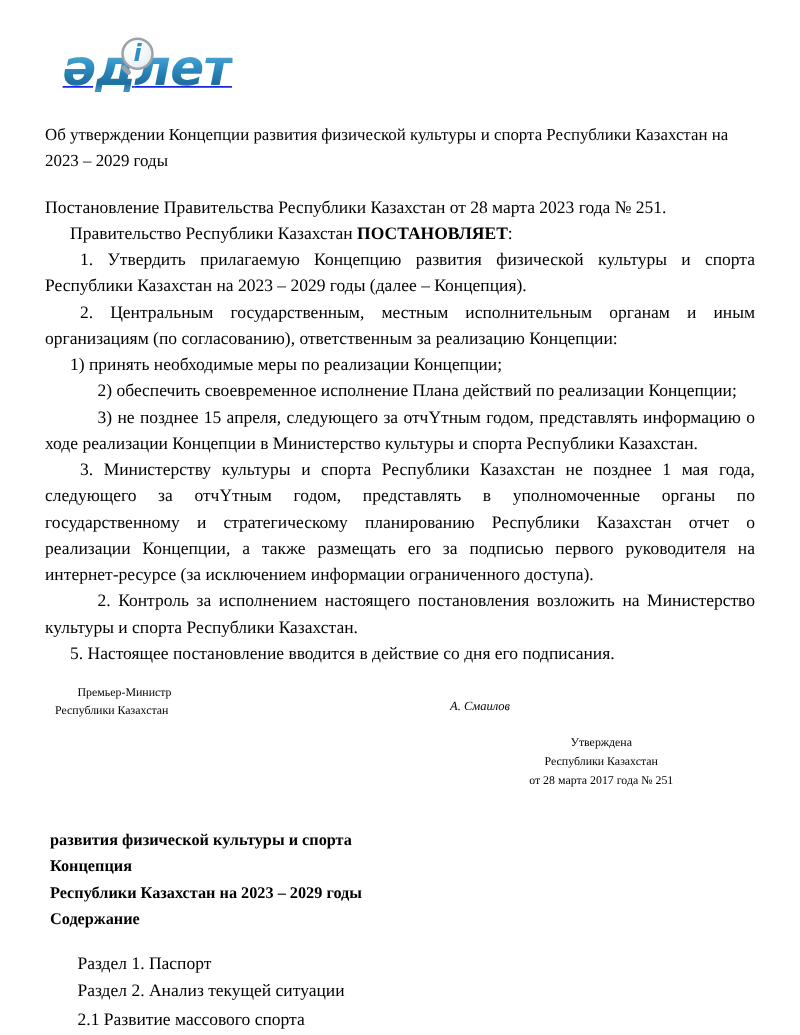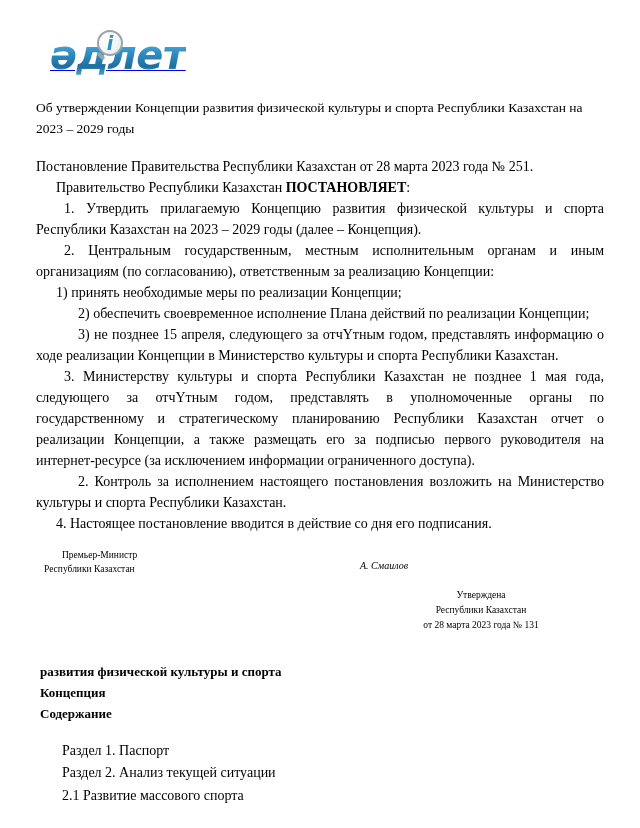--- a/index.html
+++ b/index.html
@@ -182,39 +182,40 @@
 
   <p class="body-par nojust indent-small"><span>Правительство Республики Казахстан </span><b class="strong">ПОСТАНОВЛЯЕТ</b><span>:</span></p>
 
   <p class="body-par">1. Утвердить прилагаемую Концепцию развития физической культуры и спорта Республики Казахстан на 2023 – 2029 годы (далее – Концепция).</p>
   <p class="body-par">2. Центральным государственным, местным исполнительным органам и иным организациям (по согласованию), ответственным за реализацию Концепции:</p>
   <p class="body-par indent-small nojust">1) принять необходимые меры по реализации Концепции;</p>
   <p class="body-par indent-wide">2) обеспечить своевременное исполнение Плана действий по реализации Концепции;</p>
   <p class="body-par indent-wide">3) не позднее 15 апреля, следующего за отчҮтным годом, представлять информацию о ходе реализации Концепции в Министерство культуры и спорта Республики Казахстан.</p>
   <p class="body-par">3. Министерству культуры и спорта Республики Казахстан не позднее 1 мая года, следующего за отчҮтным годом, представлять в уполномоченные органы по государственному и стратегическому планированию Республики Казахстан отчет о реализации Концепции, а также размещать его за подписью первого руководителя на интернет-ресурсе (за исключением информации ограниченного доступа).</p>
   <p class="body-par indent-wide">2. Контроль за исполнением настоящего постановления возложить на Министерство культуры и спорта Республики Казахстан.</p>
-  <p class="body-par indent-small nojust">4. Настоящее постановление вводится в действие со дня его подписания.</p>
+  <p class="body-par indent-small nojust">5. Настоящее постановление вводится в действие со дня его подписания.</p>
 
   <div class="sig-row">
     <div class="sig-left">
       <div class="l1">Премьер-Министр</div>
       <div class="l2">Республики Казахстан</div>
     </div>
     <div class="sig-right">А. Смаилов</div>
   </div>
 
   <div class="approval">
     <div>Утверждена</div>
     <div>Республики Казахстан</div>
-    <div>от 28 марта 2023 года № 131</div>
+    <div>от 28 марта 2017 года № 251</div>
   </div>
 
   <div class="concept-heading">
     <div>развития физической культуры и спорта</div>
     <div>Концепция</div>
+    <div>Республики Казахстан на 2023 – 2029 годы</div>
     <div>Содержание</div>
   </div>
 
   <div class="toc">
     <div>Раздел 1. Паспорт</div>
     <div>Раздел 2. Анализ текущей ситуации</div>
     <div>2.1 Развитие массового спорта</div>
 
   </div>
 

